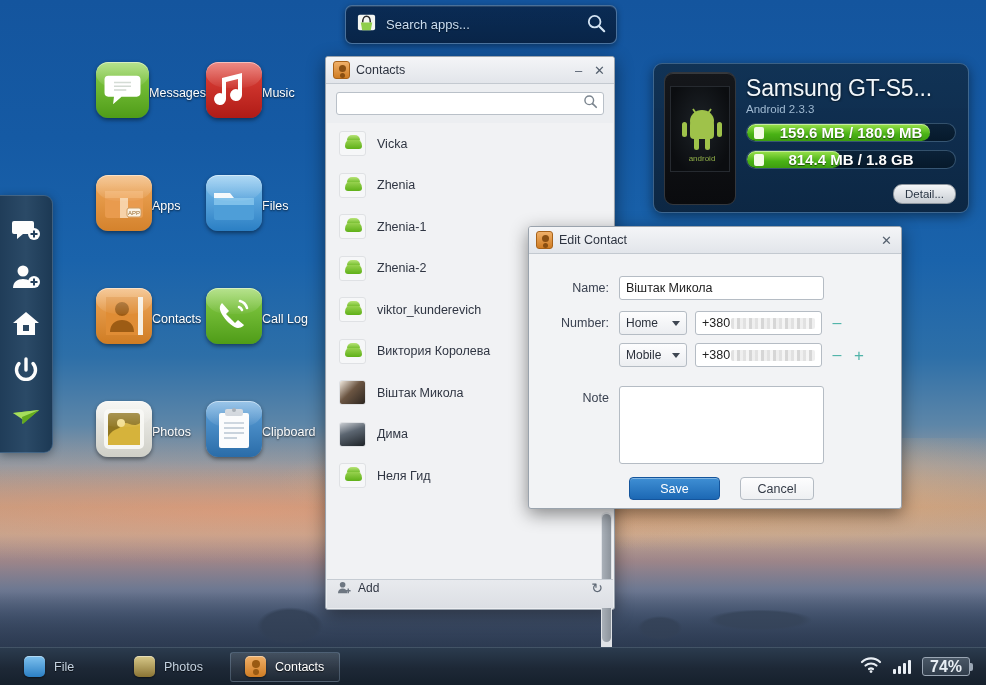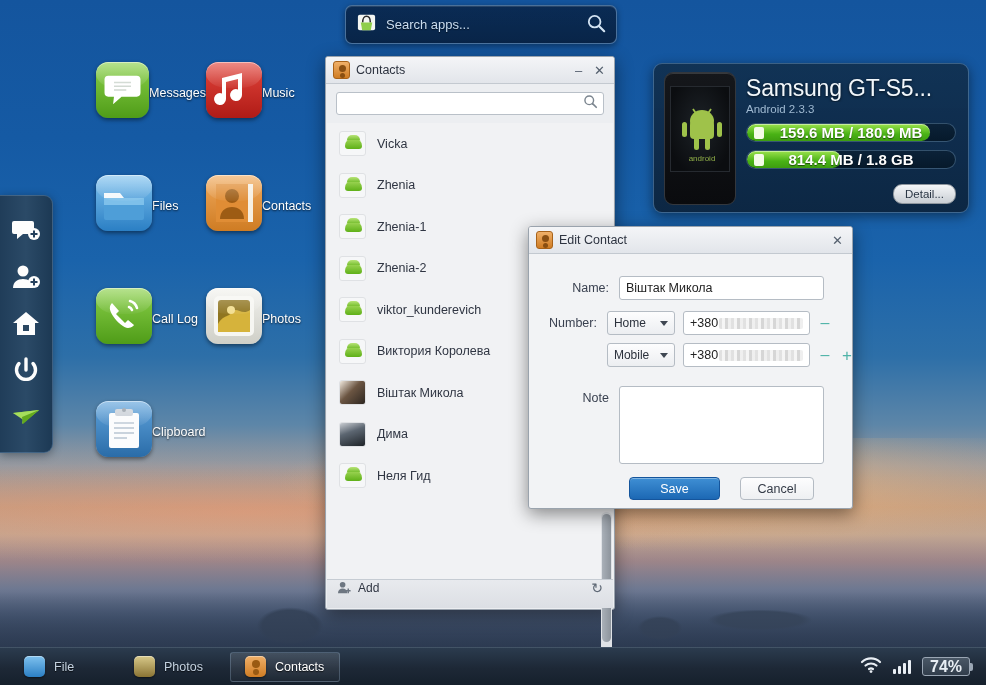--- a/index.html
+++ b/index.html
@@ -225,21 +225,21 @@
   #cscroll{
     position:absolute; right:2px; top:455px; width:11px; height:148px;
     background:#dfe2e6; border-radius:6px;
   }
   #cscroll .thumb{
     position:absolute; left:1px; right:1px; top:2px; height:128px;
     border-radius:6px; background:linear-gradient(to right,#a9b0b8,#8d949c);
   }
 
   
-  #editwin{ left:528px; top:226px; width:325px; height:283px; background:#f2f3f5; }
+  #editwin{ left:528px; top:226px; width:374px; height:283px; background:#f2f3f5; }
   #editbody{ padding:22px 20px 0 20px; }
   .frow{ display:flex; align-items:flex-start; margin-bottom:11px; }
   .flabel{ width:70px; text-align:right; padding-right:10px; font-size:12.5px;
            color:#3a4150; padding-top:5px; }
   .fin{
     height:24px; background:#fff; border:1px solid #b5bcc4; border-radius:3px;
     font-size:12.5px; color:#222; display:flex; align-items:center; padding:0 6px;
   }
   #nameinput{ width:205px; }
   .numrow{ display:flex; align-items:center; gap:8px; margin-bottom:8px; }
@@ -386,20 +386,32 @@
 
   <div class="app">
     <div class="tile t-music">
       <svg viewBox="0 0 56 56" width="56" height="56">
         <path d="M36 11v22a6 6 0 11-4-5.6V17l-12 3v17a6 6 0 11-4-5.6V16z" fill="#fff"></path>
       </svg>
     </div>
     <div class="label">Music</div>
   </div>
 
+  <div class="app">
+    <div class="tile t-apps">
+      <svg viewBox="0 0 56 56" width="56" height="56">
+        <rect x="9" y="16" width="38" height="27" rx="3" fill="#e99b4e"></rect>
+        <rect x="24" y="16" width="8" height="27" fill="#f7d2a8"></rect>
+        <rect x="9" y="16" width="38" height="7" fill="#f0ab63"></rect>
+        <rect x="31" y="33" width="14" height="9" rx="2" fill="#fbf3e4" stroke="#cf9b5e"></rect>
+        <text x="38" y="40" font-size="6" fill="#9a6a2c" text-anchor="middle" font-family="Liberation Sans">APP</text>
+      </svg>
+    </div>
+    <div class="label">Apps</div>
+  </div>
 
 
   <div class="app">
     <div class="tile t-files">
       <svg viewBox="0 0 56 56" width="56" height="56">
         <path d="M8 18h16l4 5h20v5H8z" fill="#f4f8fb"></path>
         <path d="M8 23h40v20a2 2 0 01-2 2H10a2 2 0 01-2-2z" fill="#4e9ed8"></path>
         <path d="M8 23h40v7H8z" fill="#7ec0ea"></path>
       </svg>
     </div>

